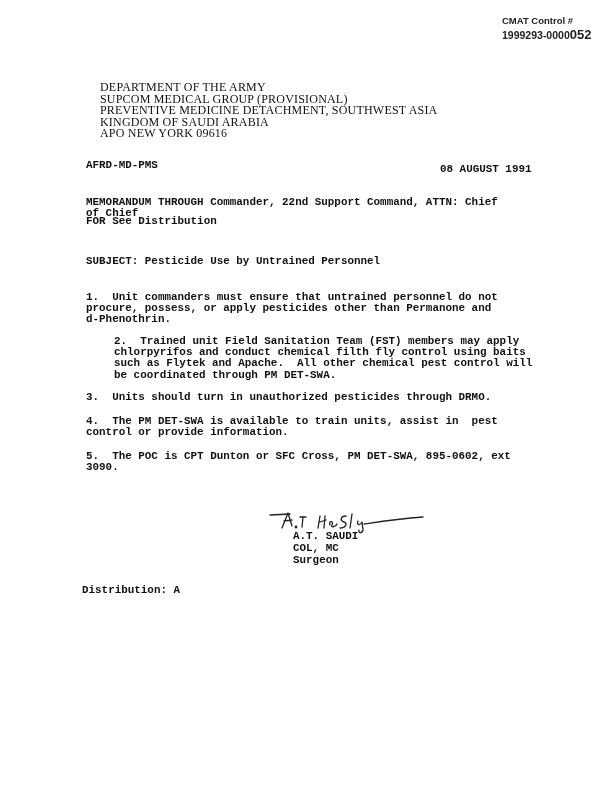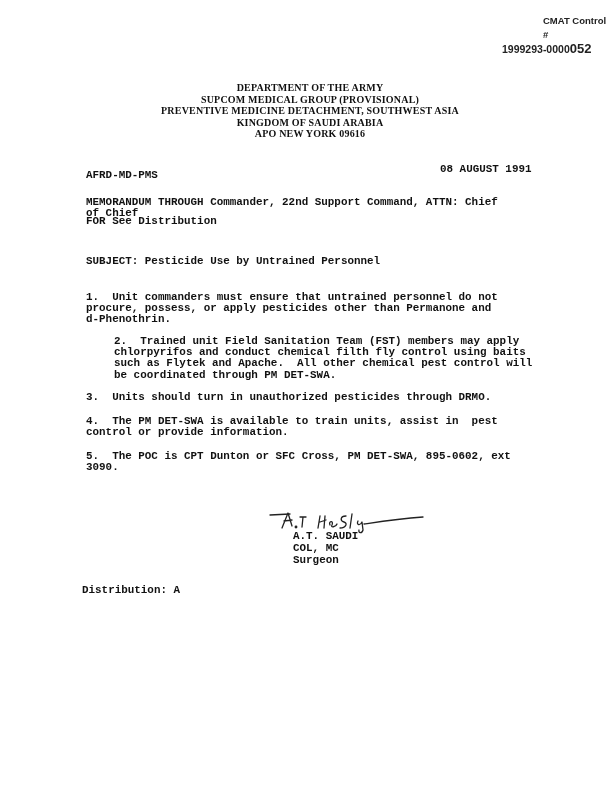--- a/index.html
+++ b/index.html
@@ -17,33 +17,32 @@
     }
     .control {
       position: absolute;
       left: 502px;
       top: 14px;
       font-family: "Liberation Sans", "DejaVu Sans", sans-serif;
       font-weight: bold;
       color: #222;
       line-height: 14px;
     }
-    .control .label { font-size: 9.5px; margin-left: 41px; }
+    .control .label { font-size: 9.5px; }
     .control .num { font-size: 10.5px; }
     .control .num .big { font-size: 13px; }
 
     .header {
       position: absolute;
       left: 100px;
       width: 420px;
       top: 82px;
-      text-align: center;
       font-family: "Liberation Serif", "DejaVu Serif", serif;
-      font-weight: bold;
-      font-size: 10px;
+      font-weight: normal;
+      font-size: 12px;
       line-height: 11.5px;
       letter-spacing: 0.2px;
       text-transform: uppercase;
     }
     .mono {
       font-family: "Liberation Mono", "DejaVu Sans Mono", monospace;
       font-weight: bold;
       font-size: 10.9px;
       line-height: 11.2px;
       color: #111;
@@ -72,21 +71,21 @@
 </div>
 
 <div class="header">
   <div>DEPARTMENT OF THE ARMY</div>
   <div>SUPCOM MEDICAL GROUP (PROVISIONAL)</div>
   <div>PREVENTIVE MEDICINE DETACHMENT, SOUTHWEST ASIA</div>
   <div>KINGDOM OF SAUDI ARABIA</div>
   <div>APO NEW YORK 09616</div>
 </div>
 
-<div class="abs mono" style="left:86px; top:170px;">AFRD-MD-PMS</div>
+<div class="abs mono" style="left:86px; top:160px;">AFRD-MD-PMS</div>
 <div class="abs mono" style="left:440px; top:164px;">08 AUGUST 1991</div>
 
 <div class="abs mono" style="left:86px; top:197px; white-space:nowrap;">MEMORANDUM THROUGH Commander, 22nd Support Command, ATTN: Chief</div>
 <div class="abs mono" style="left:86px; top:208px;">of Chief</div>
 
 <div class="abs mono" style="left:86px; top:216px;">FOR See Distribution</div>
 
 <div class="abs mono" style="left:86px; top:256px;">SUBJECT: Pesticide Use by Untrained Personnel</div>
 
 <div class="para mono" style="top:292px;">1.  Unit commanders must ensure that untrained personnel do not

